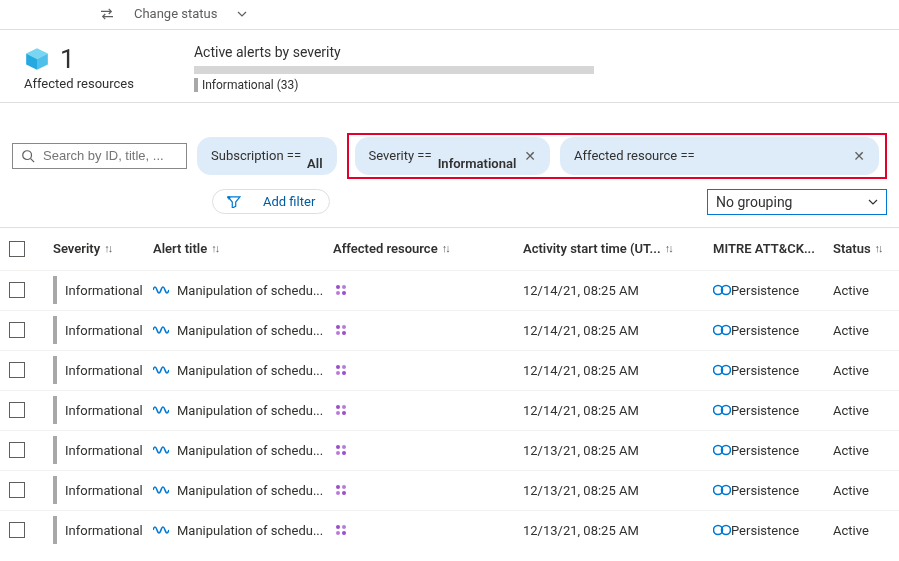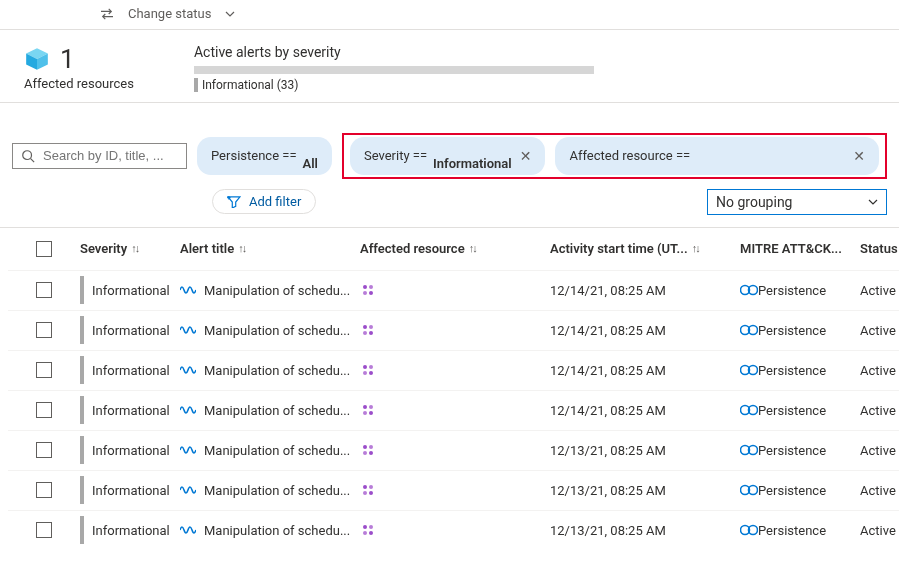--- a/index.html
+++ b/index.html
@@ -6,21 +6,21 @@
   body {
     margin: 0;
     font-family: "Segoe UI", -apple-system, BlinkMacSystemFont, Roboto, sans-serif;
     font-size: 13px;
     color: #323130;
     background: #ffffff;
     width: 899px;
   }
   .toolbar { padding: 6px 0 6px 100px; }
   .change-status {
-    display: inline-flex; align-items: center; gap: 14px;
+    display: inline-flex; align-items: center; gap: 20px;
     color: #605e5c; font-size: 13px; cursor: pointer;
   }
   .hr { border-bottom: 1px solid #e1dfdd; }
 
   
   .summary { display: flex; align-items: flex-start; gap: 60px; padding: 14px 24px 10px 24px; }
   .stat { display: flex; flex-direction: column; }
   .stat-top { display: flex; align-items: center; gap: 10px; }
   .stat-num { font-size: 26px; font-weight: 400; }
   .stat-label { font-size: 13px; color: #323130; margin-top: 2px; }
@@ -53,40 +53,39 @@
   .pill strong { font-weight:600;margin-top:15px; }
   .highlight-box {
     border: 2px solid #e3002b; padding: 2px 6px; display:flex; gap:10px;
     flex:1;
   }
 
   .filter-row2 {
     display:flex; align-items:center; padding: 6px 12px 12px 12px;
   }
   .add-filter-btn {
-    display:inline-flex; align-items:center; gap:8px;
+    display:inline-flex; align-items:center; gap:22px;
     background:#ffffff; border:1px solid #e1dfdd; border-radius:14px;
     padding:4px 14px; margin-left:200px; cursor:pointer; font-size:13px;
     color:#005ba1;
   }
   .add-filter-btn .azicon { color:#0078d4; }
   .grouping-select {
     margin-left:auto; border:1px solid #0078d4; height:26px;
     display:flex; align-items:center; justify-content:space-between;
     padding:0 8px; width:180px; cursor:pointer; font-size:14px;
   }
 
   
   .grid { width:100%; border-top:1px solid #e1dfdd; }
   .grid-head, .grid-row {
     display:grid;
     grid-template-columns: 44px 100px 180px 190px 190px 120px 64px;
     align-items:center;
-    padding: 0 28px;
-    margin-left: 8px;
+    padding: 0 9px;
   }
   .grid-head { height: 42px; font-weight:600; font-size:13px; }
   .grid-head .cell { display:flex; align-items:center; gap:4px; white-space:nowrap; }
   .sort-icon { font-size:11px; color:#605e5c; letter-spacing:-2px;}
   .grid-body .grid-row { height:40px; border-top:1px solid #f3f2f1; }
   .chk {
     width:16px; height:16px; border:1px solid #605e5c; background:#fff; cursor:pointer;
   }
   .sev-cell { display:flex; align-items:center; gap:8px; }
   .sev-bar { width:4px; height:28px; background:#a8a8a8; }
@@ -152,21 +151,21 @@
     <span class="azicon">
       <svg width="14" height="14" viewBox="0 0 16 16" fill="none" stroke="#605e5c" stroke-width="1.4">
         <circle cx="7" cy="7" r="5"></circle>
           <path d="M11 11l4 4"></path>
       </svg>
     </span>
     <input type="text" placeholder="Search by ID, title, ..." style="">
   </div>
 
   <span class="pill">
-    <span>Persistence == </span>
+    <span>Subscription == </span>
       <strong>All</strong>
   </span>
 
   <div class="highlight-box">
     <span class="pill">
       <span>Severity == </span>
         <strong>Informational</strong>
       <span class="x">✕</span>
     </span>
     <span class="pill" style="flex:1; justify-content:space-between;">

